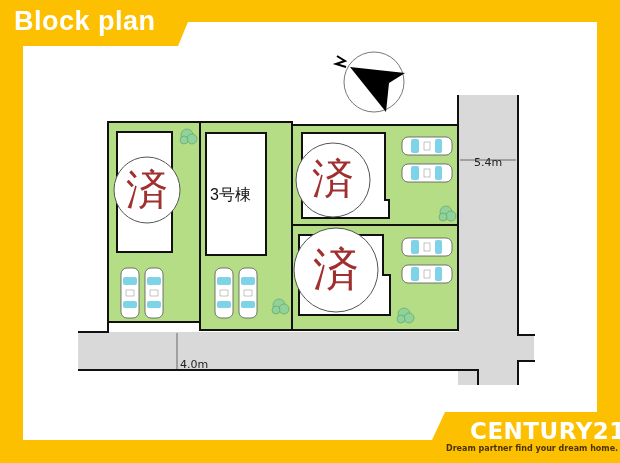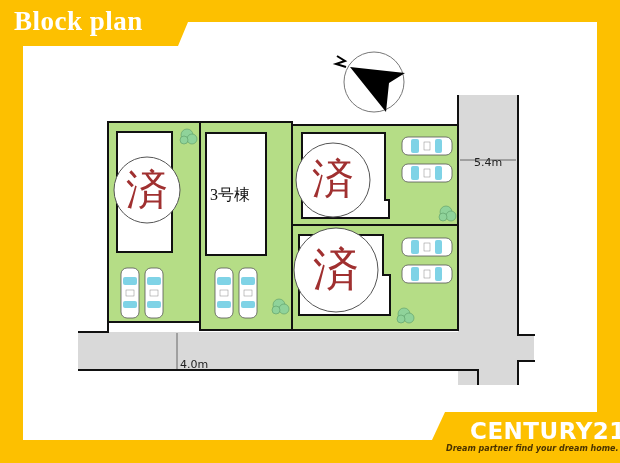--- a/index.html
+++ b/index.html
@@ -1,22 +1,22 @@
 <!DOCTYPE html>
 <html><head>
 <meta charset="utf-8">
 <style>
   html,body{margin:0;padding:0;}
   body{width:620px;height:463px;background:#fdc000;position:relative;overflow:hidden;font-family:"Liberation Sans","DejaVu Sans",sans-serif;}
   .canvas{position:absolute;left:0;top:0;width:620px;height:463px;}
-  .title{position:absolute;left:14px;top:6px;font-family:Liberation Serif, serif;font-weight:bold;font-size:27px;color:#fff;letter-spacing:0.5px;}
+  .title{position:absolute;left:14px;top:6px;font-family:Liberation Sans, sans-serif;font-weight:bold;font-size:27px;color:#fff;letter-spacing:0.5px;}
   .brand{position:absolute;left:446px;top:418px;font-family:"DejaVu Sans",sans-serif;font-weight:bold;font-size:23px;color:#fff;letter-spacing:0.5px;margin-left:24px;}
-  .tagline{position:absolute;left:446px;top:444px;font-family:"DejaVu Sans",sans-serif;font-weight:bold;font-size:8px;color:#4a3300;font-style:italic;}
+  .tagline{position:absolute;left:446px;top:444px;font-family:"DejaVu Sans",sans-serif;font-weight:bold;font-size:8px;color:#4a3300;}
   .lbl{position:absolute;font-family:"DejaVu Sans",sans-serif;font-size:11px;color:#222;}
-  .bldg{position:absolute;font-family:Liberation Serif, serif;font-size:16px;color:#111;}
+  .bldg{position:absolute;font-family:Liberation Sans, sans-serif;font-size:16px;color:#111;}
   .sumi{position:absolute;font-family:"DejaVu Sans",sans-serif;color:#a03030;font-weight:normal;text-align:center;}
 </style>
 </head>
 <body>
 
 <svg class="canvas" width="620" height="463" viewBox="0 0 620 463">
   <defs>
     <g id="car-v">
       <rect x="0" y="0" width="18" height="50" rx="6" fill="#fff" stroke="#555" stroke-width="0.8"></rect>
       <rect x="2" y="9" width="14" height="8" rx="2" fill="#7fd3e6"></rect>

